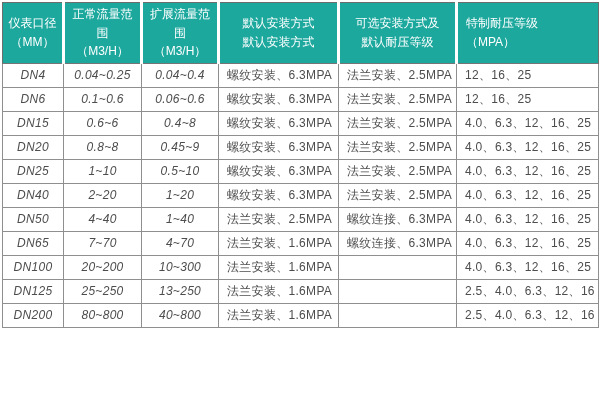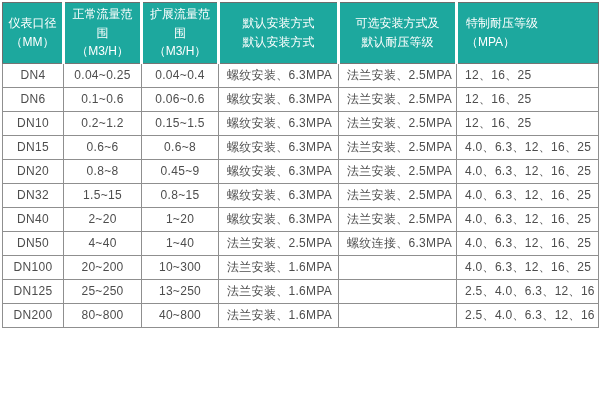--- a/index.html
+++ b/index.html
@@ -49,21 +49,21 @@
   table.spec-table td {
     font-size: 12px;
     color: #4d4d4d;
     border: 1px solid #8f8f8f;
     vertical-align: middle;
     padding: 0 2px;
     letter-spacing: 0.3px;
     white-space: nowrap;
     overflow: hidden;
   }
-  table.spec-table td.c-center { text-align: center; }
+  table.spec-table td.c-center { text-align: center; font-style: italic; }
   table.spec-table td.c-left   { text-align: left; padding-left: 8px; }
 </style>
 </head>
 <body>
 
 <div class="page">
   <table class="spec-table">
     <colgroup>
       <col style="width:61px">
         <col style="width:78px">
@@ -111,64 +111,64 @@
       </tr>
       <tr>
         <td class="c-center">DN6</td>
         <td class="c-center">0.1~0.6</td>
         <td class="c-center">0.06~0.6</td>
         <td class="c-left">螺纹安装、6.3MPA</td>
         <td class="c-left">法兰安装、2.5MPA</td>
         <td class="c-left">12、16、25</td>
       </tr>
       <tr>
-        <td class="c-center">DN10</td>
-        <td class="c-center">0.2~1.2</td>
-        <td class="c-center">0.15~1.5</td>
-        <td class="c-left">螺纹安装、6.3MPA</td>
-        <td class="c-left">法兰安装、2.5MPA</td>
-        <td class="c-left">12、16、25</td>
-      </tr>
-      <tr>
         <td class="c-center">DN15</td>
         <td class="c-center">0.6~6</td>
-        <td class="c-center">0.6~8</td>
+        <td class="c-center">0.4~8</td>
         <td class="c-left">螺纹安装、6.3MPA</td>
         <td class="c-left">法兰安装、2.5MPA</td>
         <td class="c-left">4.0、6.3、12、16、25</td>
       </tr>
       <tr>
         <td class="c-center">DN20</td>
         <td class="c-center">0.8~8</td>
         <td class="c-center">0.45~9</td>
         <td class="c-left">螺纹安装、6.3MPA</td>
         <td class="c-left">法兰安装、2.5MPA</td>
         <td class="c-left">4.0、6.3、12、16、25</td>
       </tr>
       <tr>
-        <td class="c-center">DN32</td>
-        <td class="c-center">1.5~15</td>
-        <td class="c-center">0.8~15</td>
+        <td class="c-center">DN25</td>
+        <td class="c-center">1~10</td>
+        <td class="c-center">0.5~10</td>
         <td class="c-left">螺纹安装、6.3MPA</td>
         <td class="c-left">法兰安装、2.5MPA</td>
         <td class="c-left">4.0、6.3、12、16、25</td>
       </tr>
       <tr>
         <td class="c-center">DN40</td>
         <td class="c-center">2~20</td>
         <td class="c-center">1~20</td>
         <td class="c-left">螺纹安装、6.3MPA</td>
         <td class="c-left">法兰安装、2.5MPA</td>
         <td class="c-left">4.0、6.3、12、16、25</td>
       </tr>
       <tr>
         <td class="c-center">DN50</td>
         <td class="c-center">4~40</td>
         <td class="c-center">1~40</td>
         <td class="c-left">法兰安装、2.5MPA</td>
+        <td class="c-left">螺纹连接、6.3MPA</td>
+        <td class="c-left">4.0、6.3、12、16、25</td>
+      </tr>
+      <tr>
+        <td class="c-center">DN65</td>
+        <td class="c-center">7~70</td>
+        <td class="c-center">4~70</td>
+        <td class="c-left">法兰安装、1.6MPA</td>
         <td class="c-left">螺纹连接、6.3MPA</td>
         <td class="c-left">4.0、6.3、12、16、25</td>
       </tr>
       <tr>
         <td class="c-center">DN100</td>
         <td class="c-center">20~200</td>
         <td class="c-center">10~300</td>
         <td class="c-left">法兰安装、1.6MPA</td>
         <td class="c-left"></td>
         <td class="c-left">4.0、6.3、12、16、25</td>

